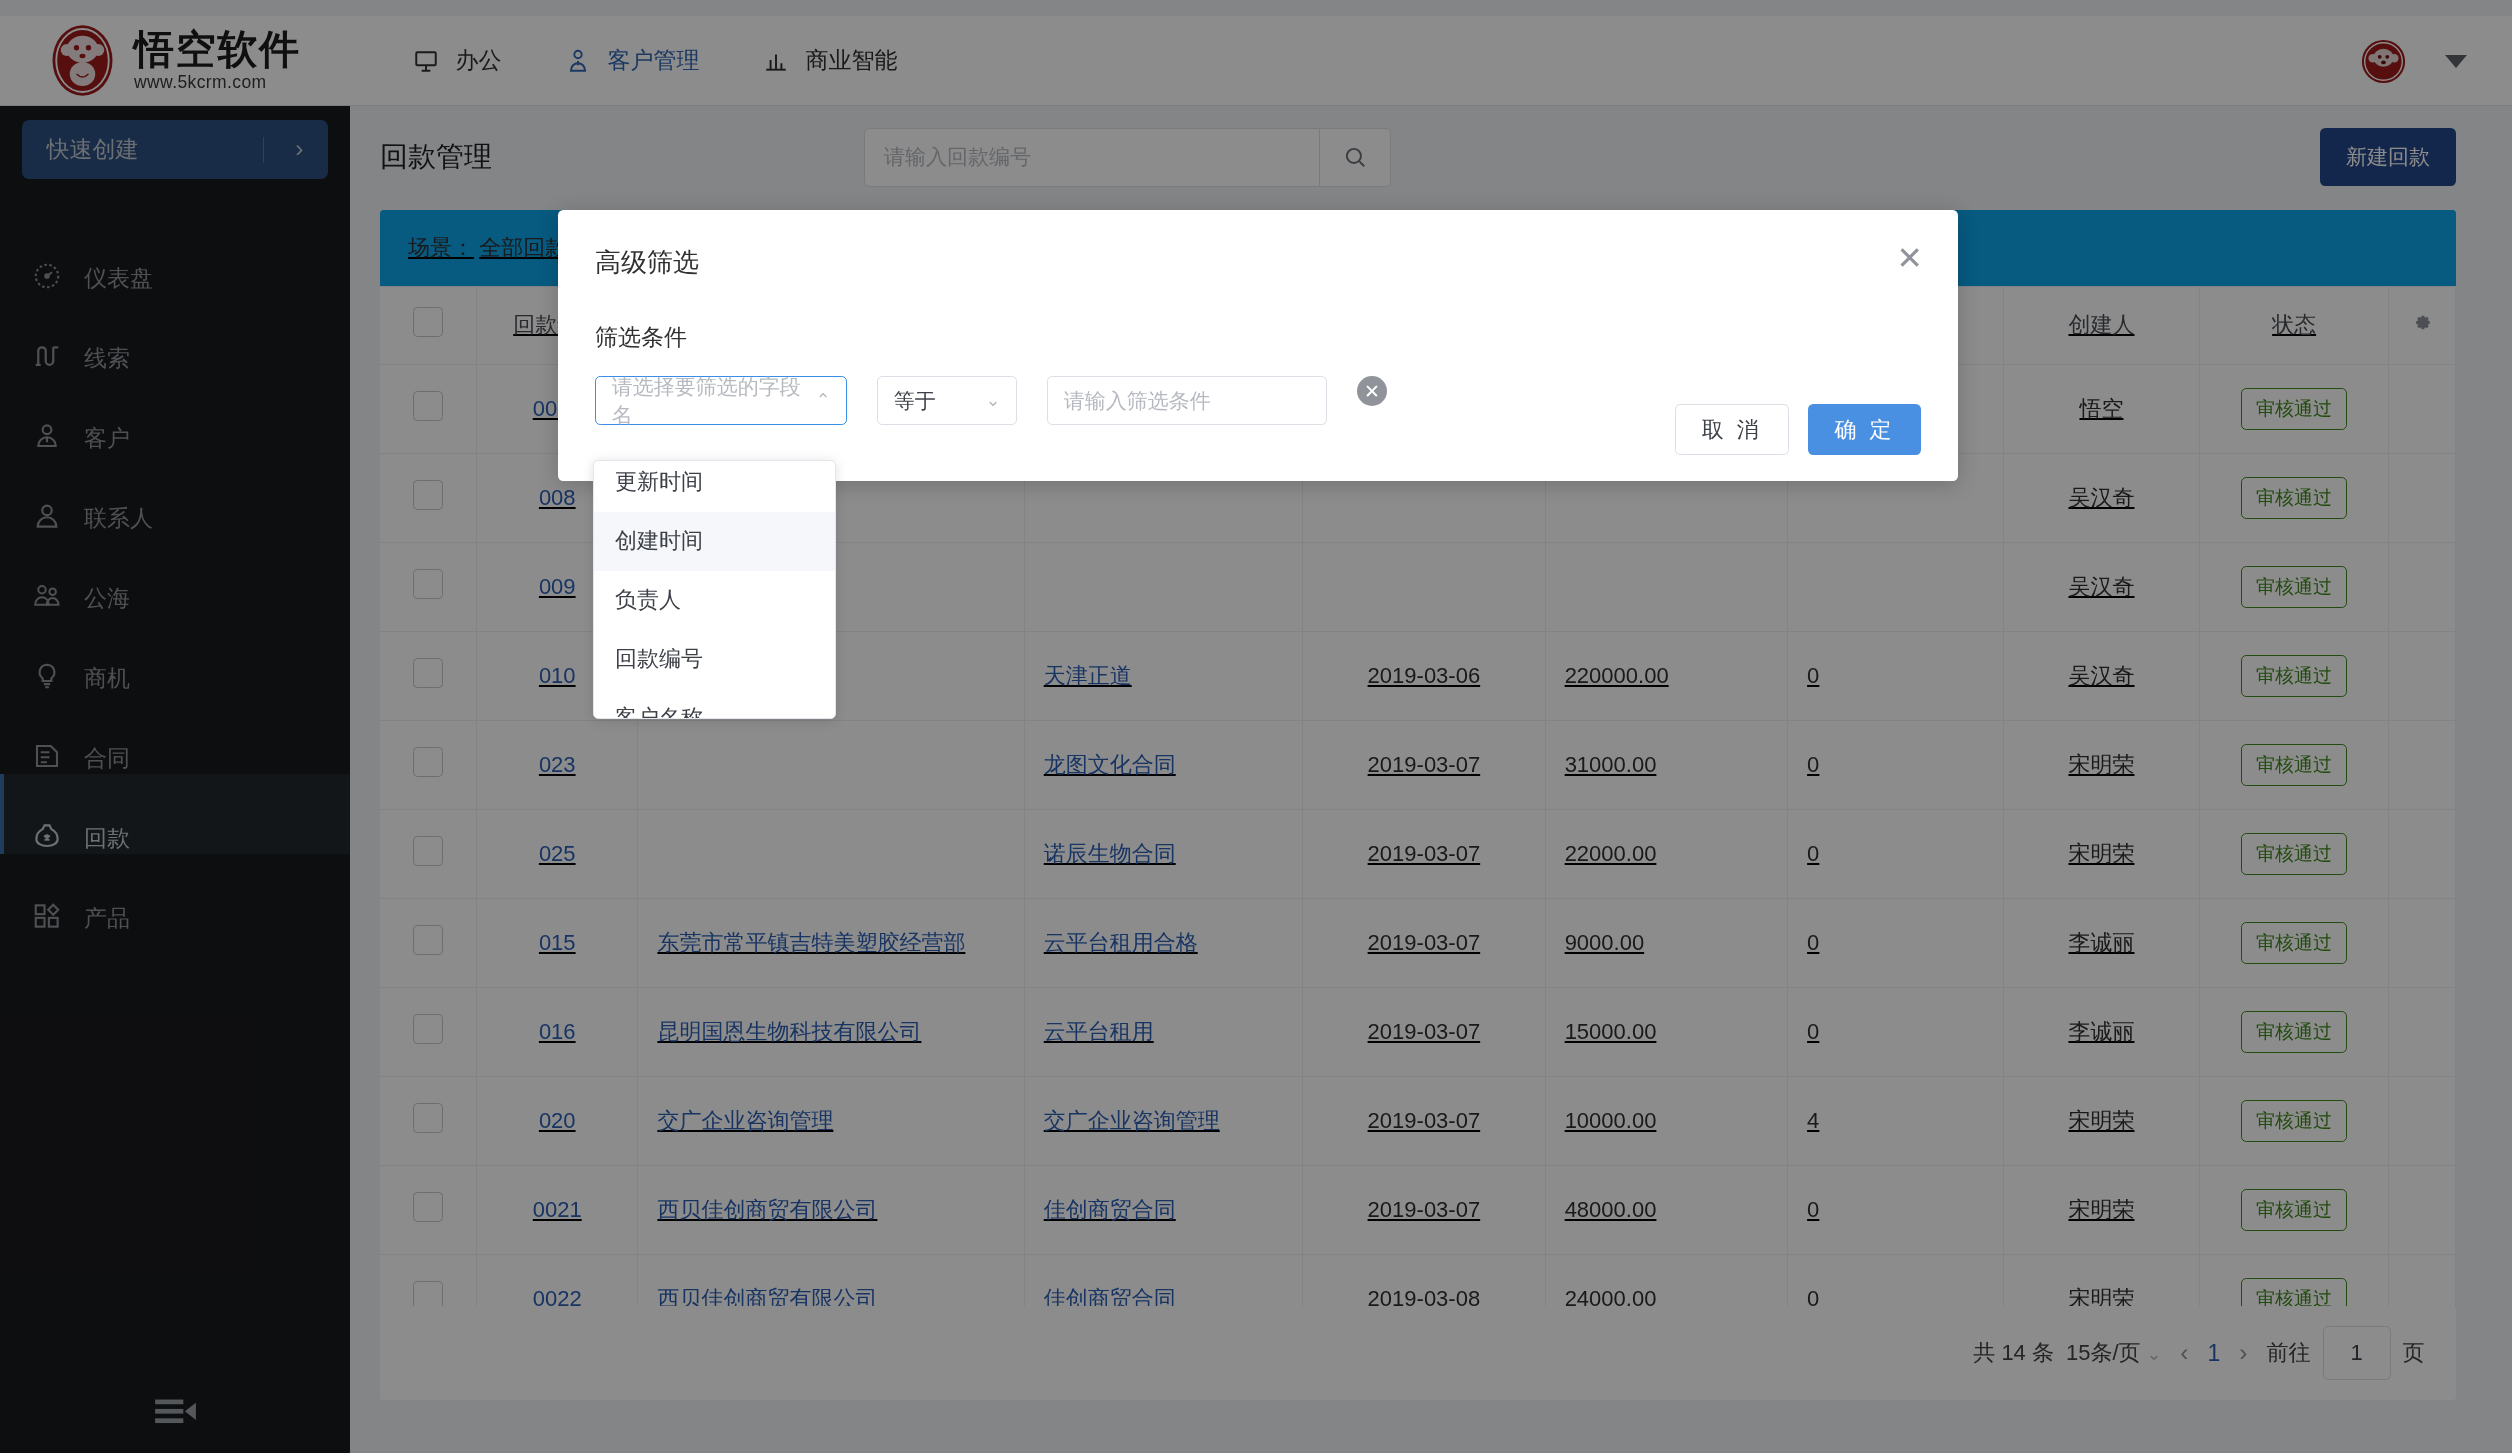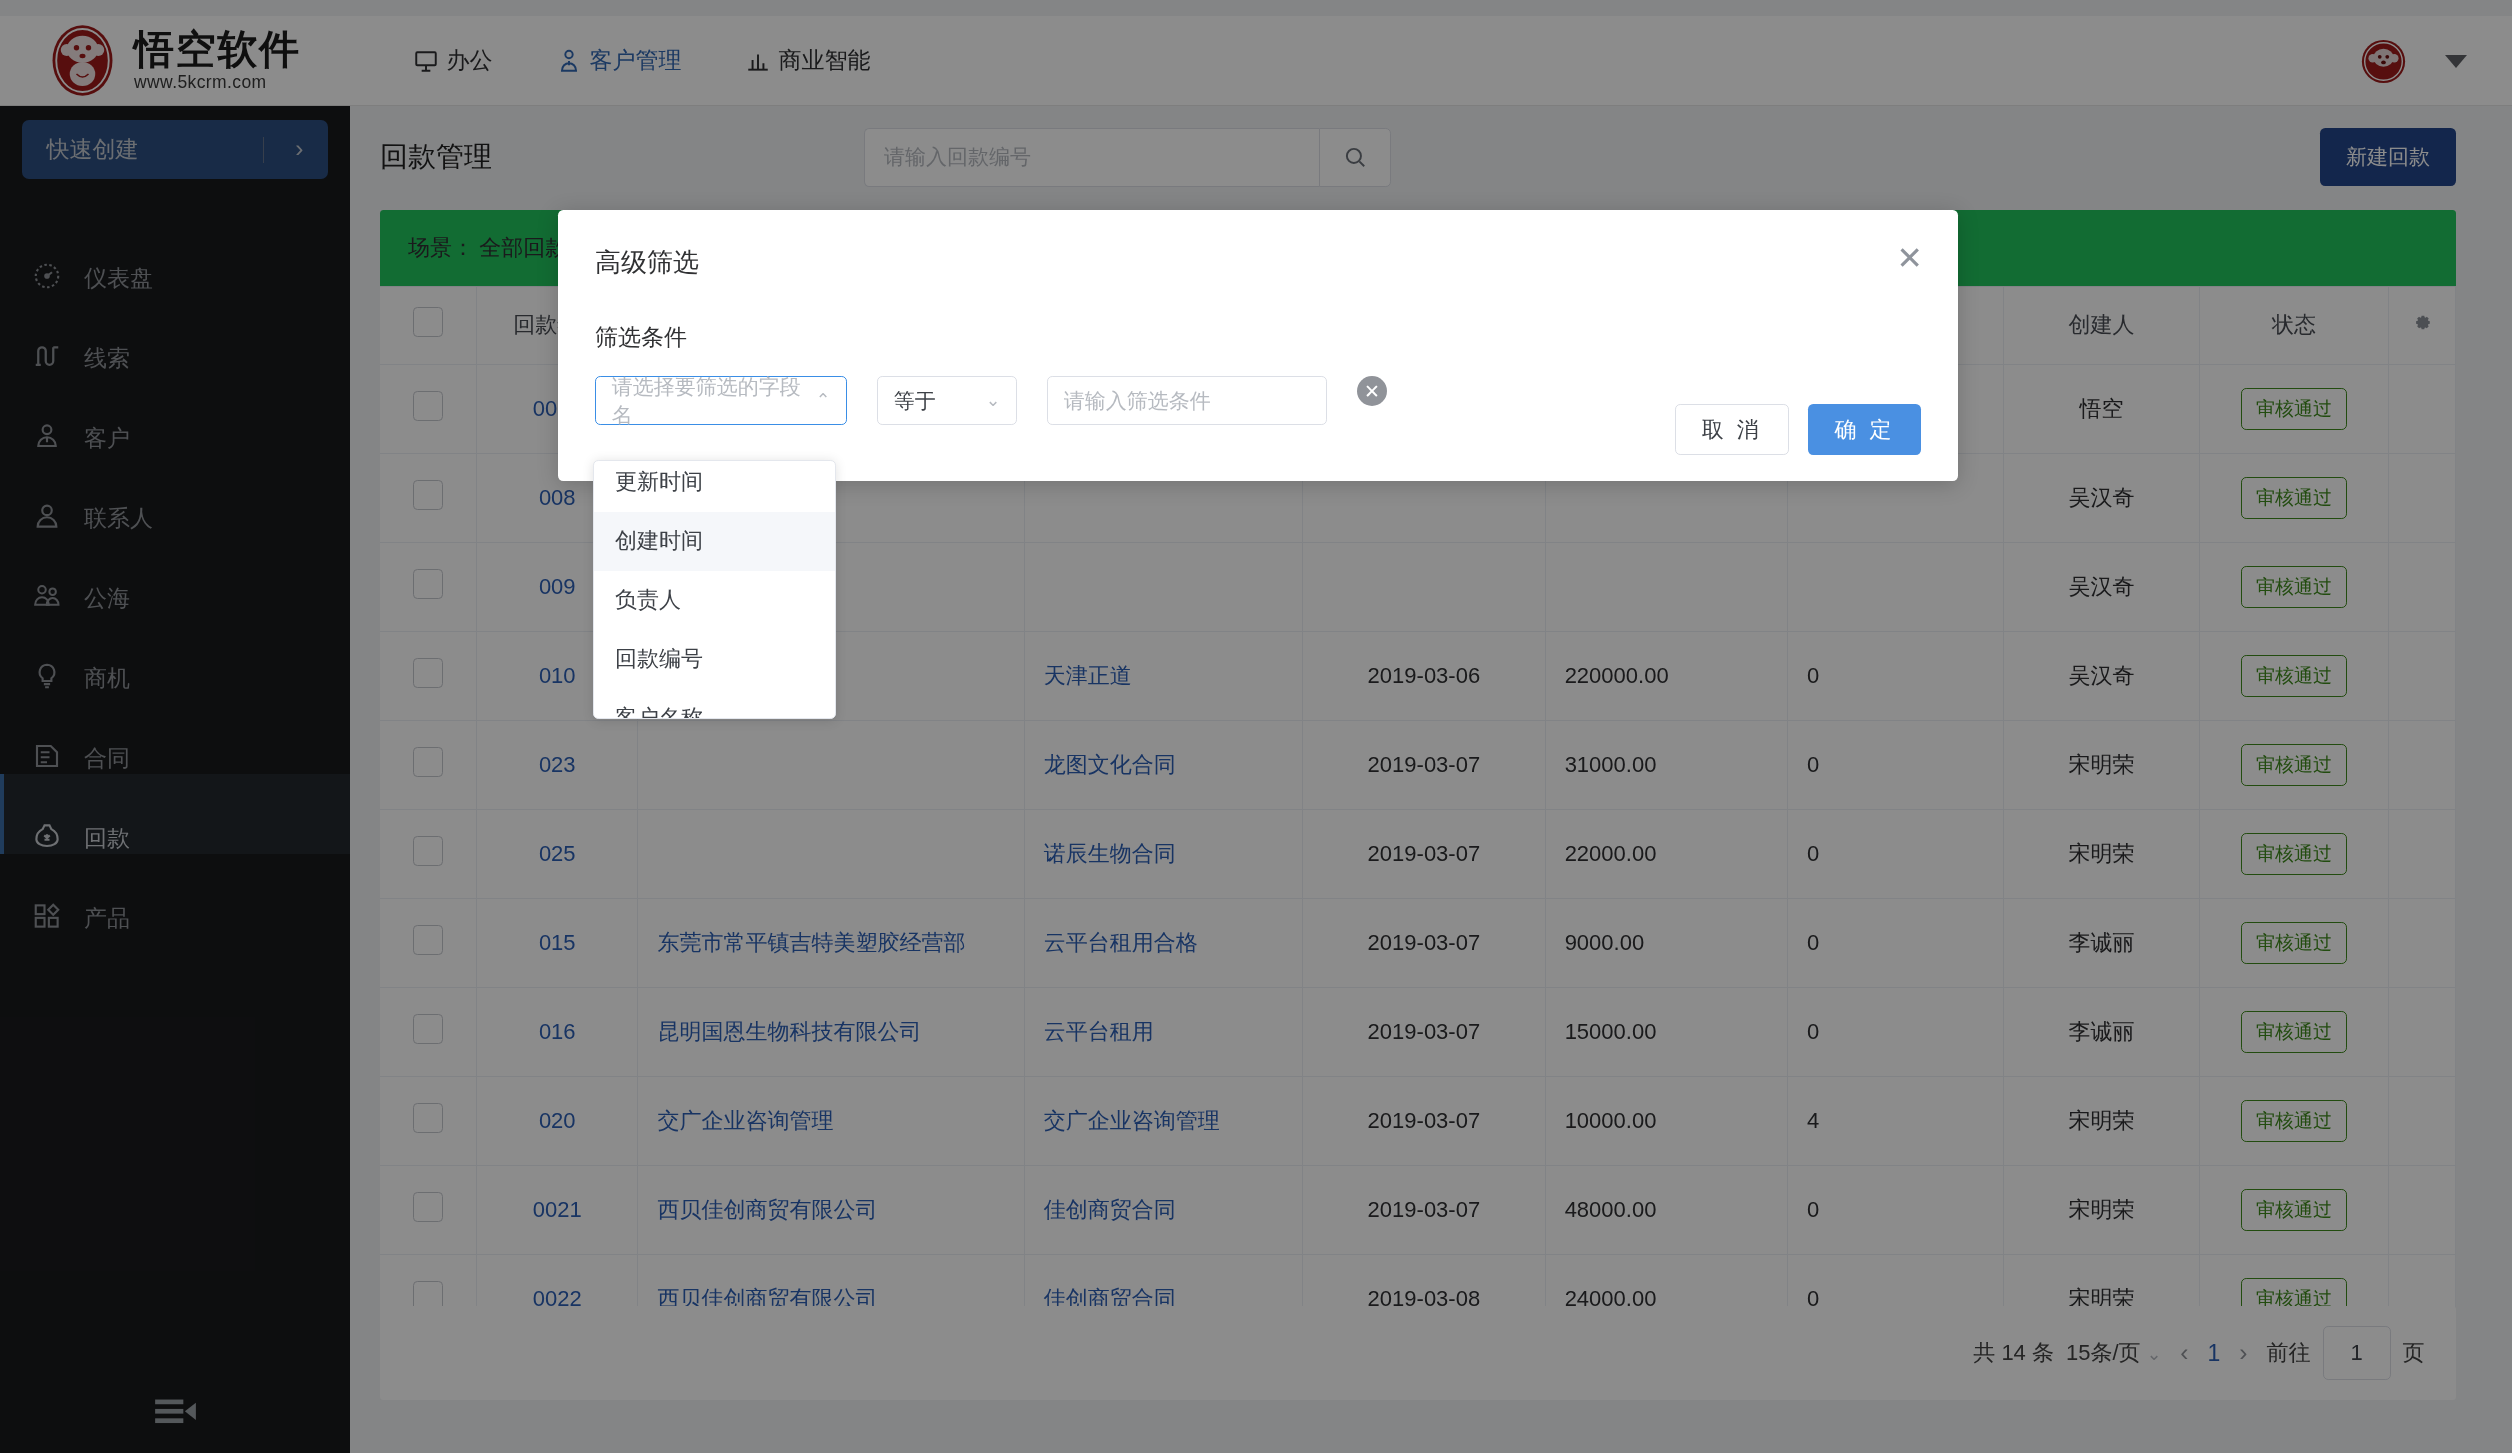--- a/index.html
+++ b/index.html
@@ -21,21 +21,21 @@
   .logo-mark { width: 75px; height: 75px; flex: none; }
   .logo-text { margin-left: 14px; }
   .logo-title {
     font-size: 40px; font-weight: bold; color: #1d1d1d; letter-spacing: 1.7px;
     line-height: 1.05; font-family: "DejaVu Sans", sans-serif;
   }
   .logo-url { font-size: 17.5px; color: #3a3a3a; letter-spacing: 0.4px; margin-top: 1.7px; }
 
   .topnav { display: flex; align-items: center; gap: 0px; margin-left: 31px; }
   .topnav-item {
-    display: flex; align-items: center; gap: 8px;
+    display: flex; align-items: center; gap: 17px;
     font-size: 23px; color: #303133; padding: 0 31.5px; height: 90px;
     cursor: pointer;
   }
   .topnav-item.active { color: #3268b3; }
   .topnav-item svg { display: block; }
 
   .topbar-right {
     position: absolute; right: 45px; top: 0; height: 90px;
     display: flex; align-items: center; gap: 38px;
   }
@@ -103,22 +103,22 @@
     background: #fff; display: flex; align-items: center; justify-content: center;
     cursor: pointer;
   }
   .new-btn {
     margin-left: auto; background: #24468a; color: #fff; font-size: 21px;
     border: none; border-radius: 5.2px; height: 58px; padding: 0 26px; cursor: pointer;
     font-family: "Liberation Sans", sans-serif;
   }
 
   .panel {
-    margin-top: 19px; background: #22c55e; border-radius: 3.5px;
-    height: 1163px; position: relative; overflow: hidden;
+    margin-top: 19px; background: #0ea5e9; border-radius: 3.5px;
+    height: 1163px; position: relative; overflow: hidden; text-decoration: underline;
   }
   .scene-bar {
     height: 77px; display: flex; align-items: center; padding-left: 28px;
     font-size: 22px; color: #303133; border-bottom: 0.9px solid #ebeef5;
   }
   .scene-value { margin-left: 5.2px; }
 
   table.grid { width: 100%; border-collapse: collapse; table-layout: fixed; }
   table.grid th {
     height: 77px; font-weight: normal; font-size: 22px; color: #4a4e55;

